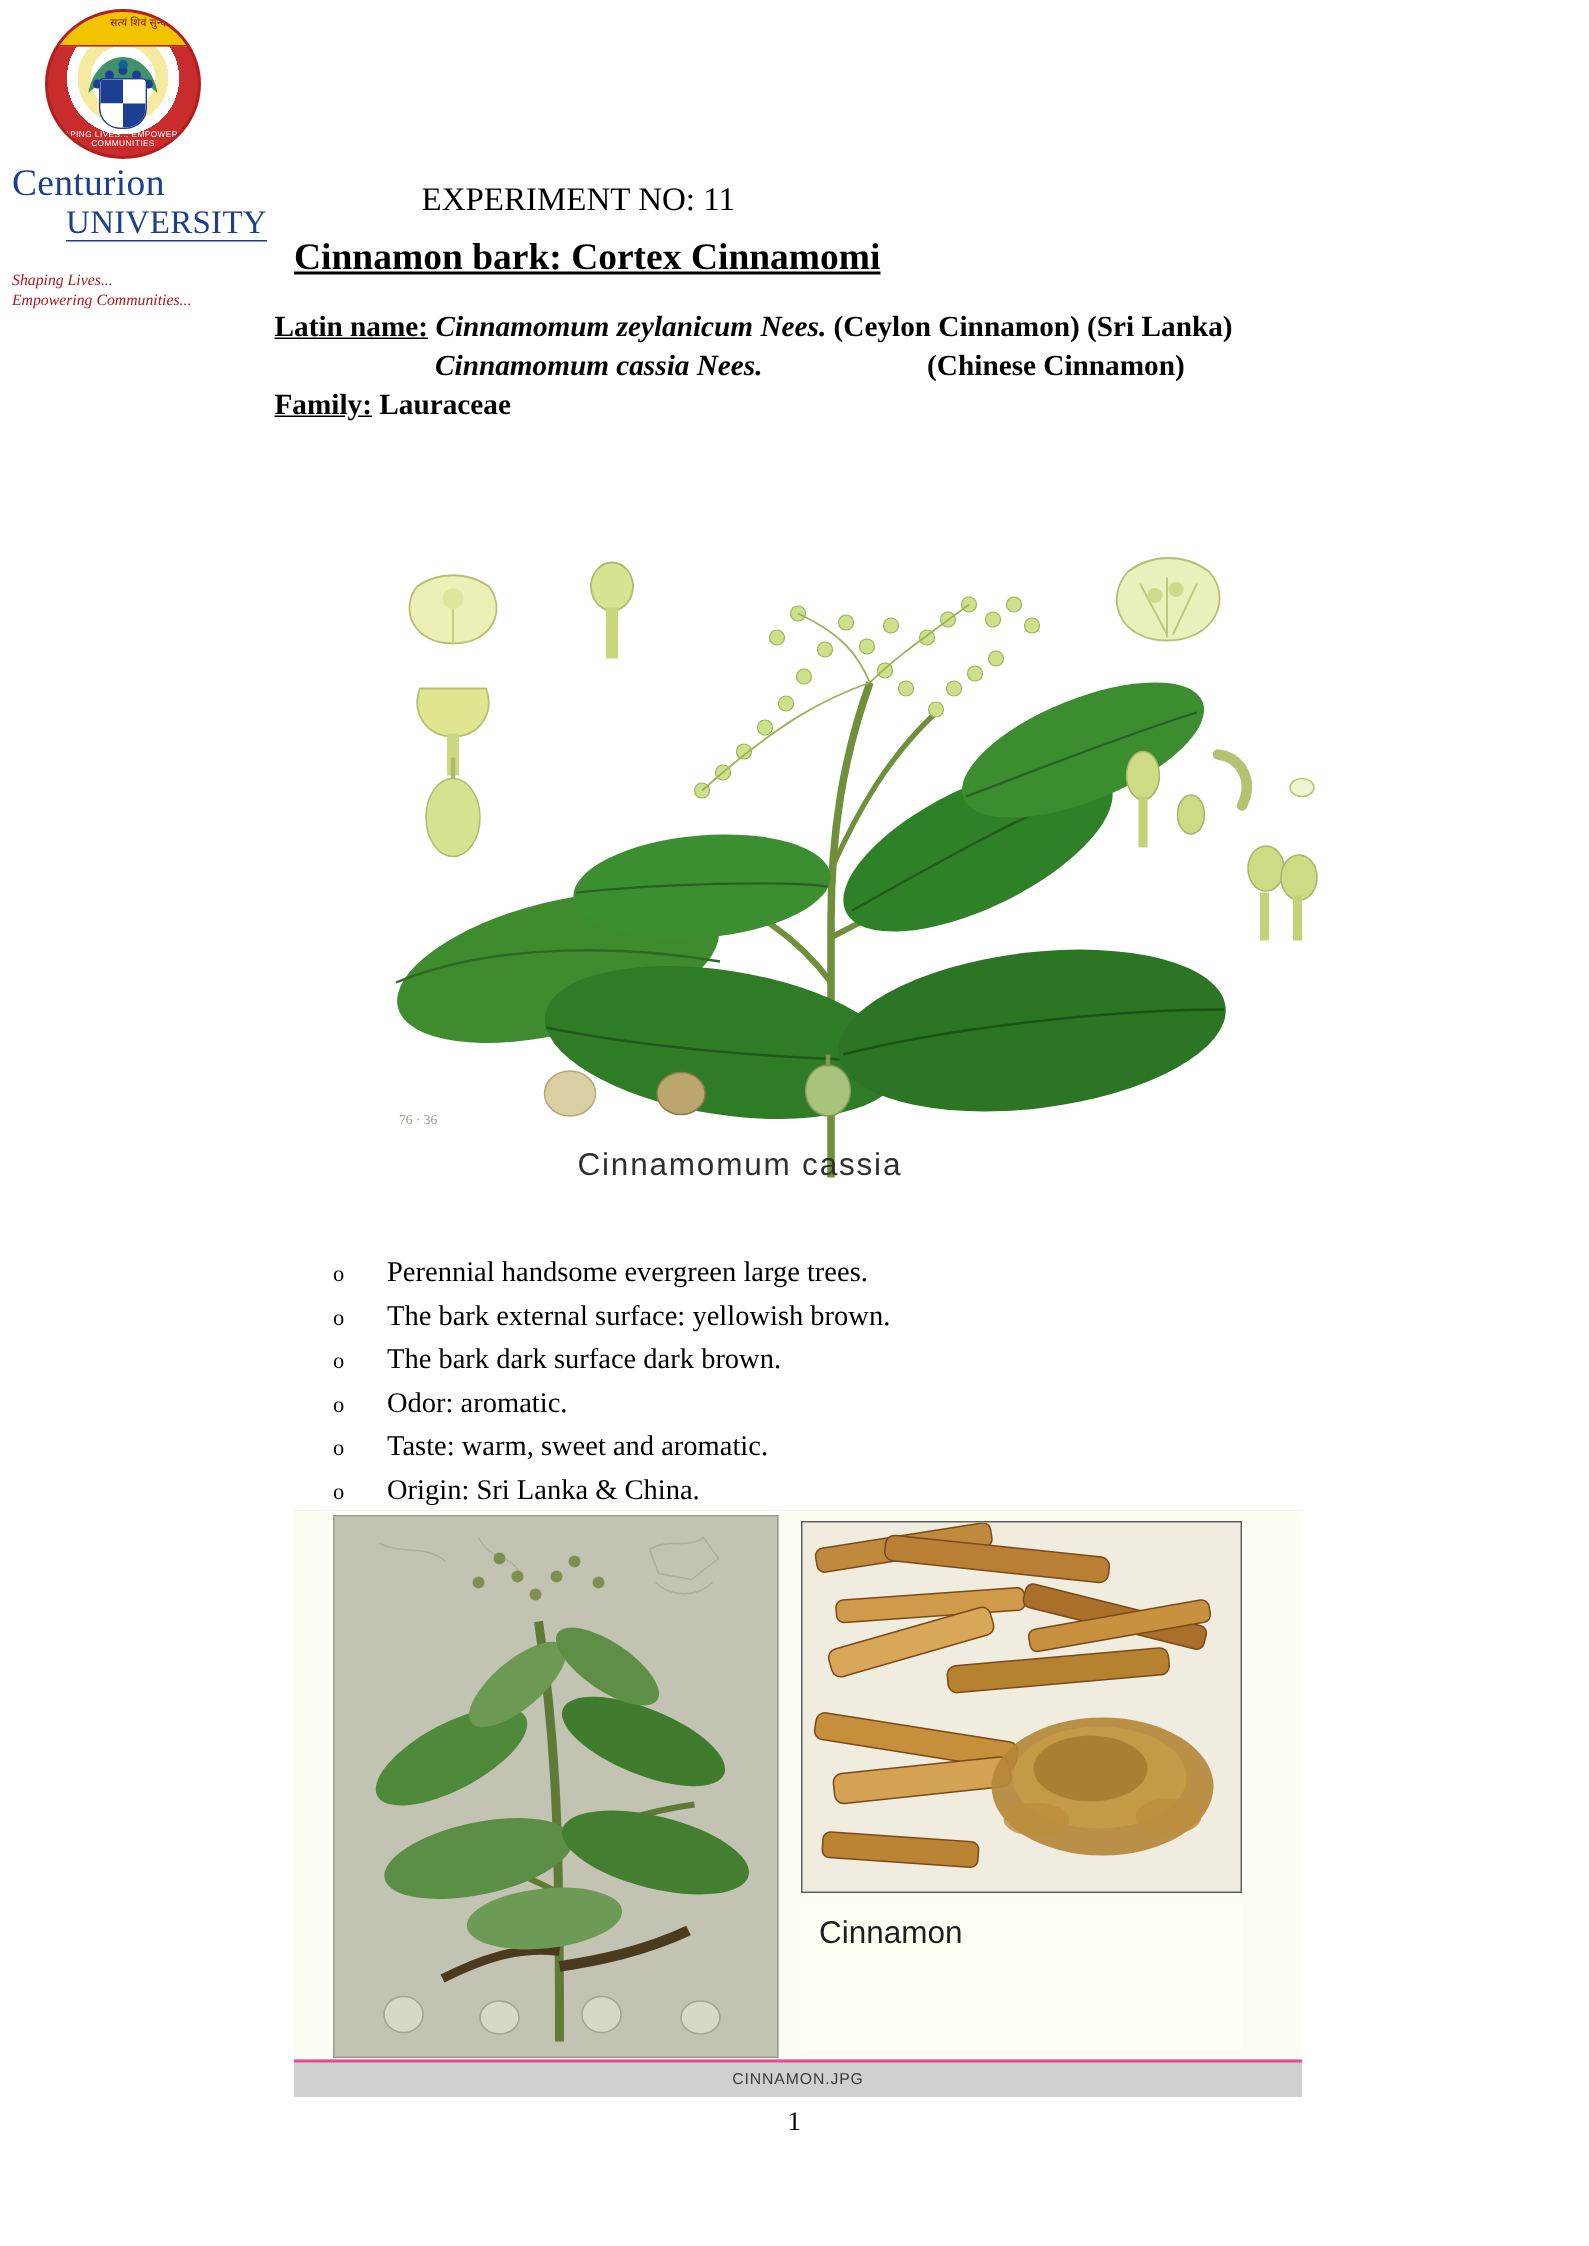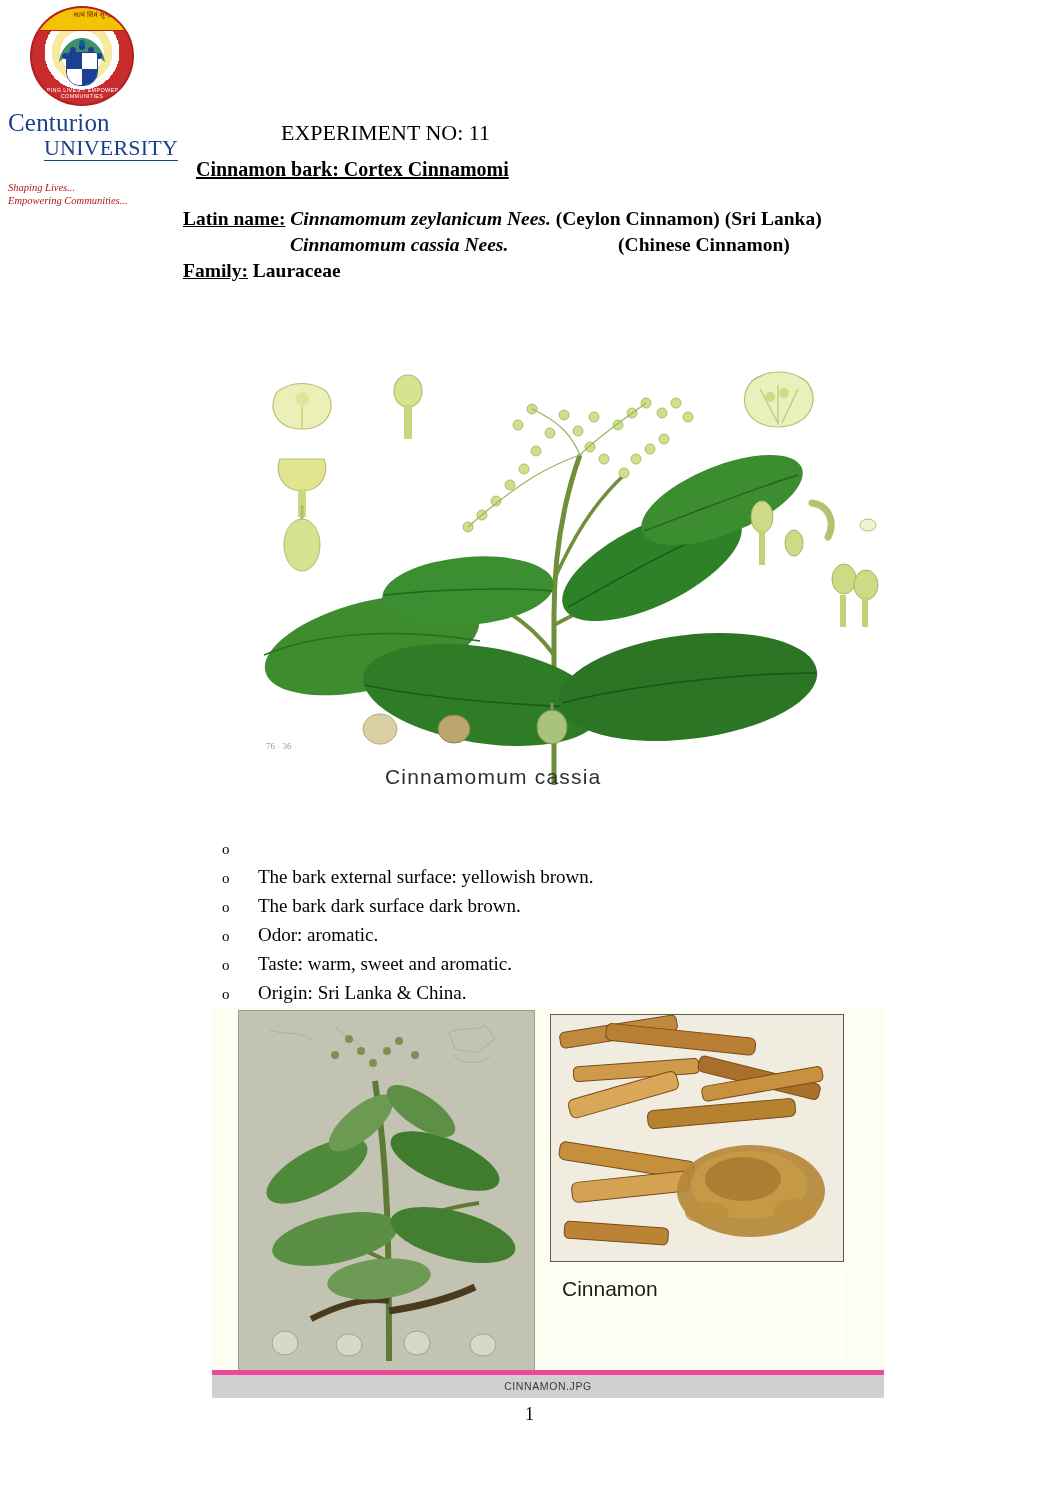--- a/index.html
+++ b/index.html
@@ -132,21 +132,21 @@
     position: absolute;
     left: 281px;
     top: 120px;
     font-size: 22px;
     font-family: "Liberation Serif", serif;
   }
   .sub-title {
     position: absolute;
     left: 196px;
     top: 158px;
-    font-size: 20px;
+    font-size: 25px;
     font-weight: bold;
     text-decoration: underline;
   }
   .latin-row1 {
     position: absolute;
     left: 183px;
     top: 208px;
     font-size: 19.5px;
     font-weight: bold;
     white-space: nowrap;
@@ -210,21 +210,21 @@
     width: 36px;
     font-family: "Liberation Serif", serif;
     font-size: 15px;
     color: #000;
   }
   .bullet-text { font-size: 19px; }
 
   
   .photo-block {
     position: absolute;
-    left: 212px;
+    left: 196px;
     top: 1007px;
     width: 672px;
     height: 391px;
     background: #c9c9c9;
   }
   .photo-inner {
     position: absolute;
     left: 0; top: 0;
     width: 672px;
     height: 368px;
@@ -269,21 +269,21 @@
   }
   .photo-caption-box .l1 { margin-top: 8px; }
   .photo-caption-box .l2 { margin-top: 4px; }
   .photo-filename-bar {
     position: absolute;
     left: 0;
     bottom: 0;
     width: 672px;
     height: 23px;
     background: #d0d0d0;
-    border-top: 5px solid #ec4899;
+    border-top: 2px solid #ec4899;
   }
   .photo-filename {
     text-align: center;
     font-family: "Liberation Sans", sans-serif;
     font-size: 10.5px;
     color: #3a3a3a;
     letter-spacing: .6px;
     line-height: 23px;
   }
 
@@ -452,20 +452,21 @@
       <path d="M320 356 L320 348" stroke="#7f9655" stroke-width="3"></path>
     </g>
     <text x="34" y="394" font-family="Liberation Serif, serif" font-size="9" fill="#9a9a8a">76 · 36</text>
   </svg>
 </div>
 <div class="plate-caption">Cinnamomum cassia</div>
 
 <div class="bullets">
   <div class="bullet-row">
     <span class="bullet-mark">o</span>
+    <span class="bullet-text">Perennial handsome evergreen large trees.</span>
   </div>
   <div class="bullet-row">
     <span class="bullet-mark">o</span>
     <span class="bullet-text">The bark external surface: yellowish brown.</span>
   </div>
   <div class="bullet-row">
     <span class="bullet-mark">o</span>
     <span class="bullet-text">The bark dark surface dark brown.</span>
   </div>
   <div class="bullet-row">

